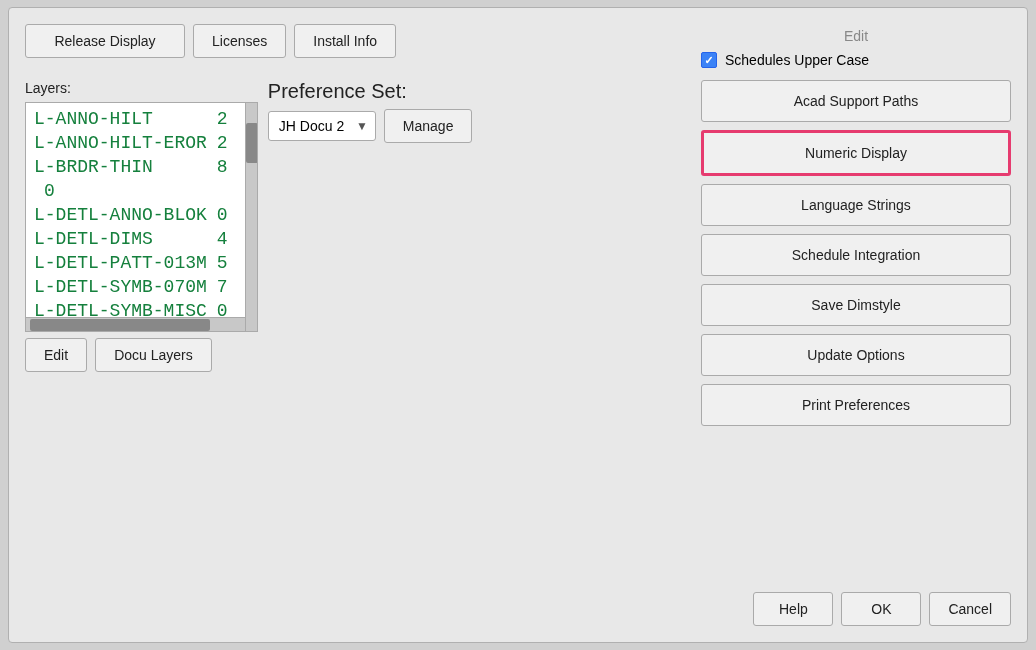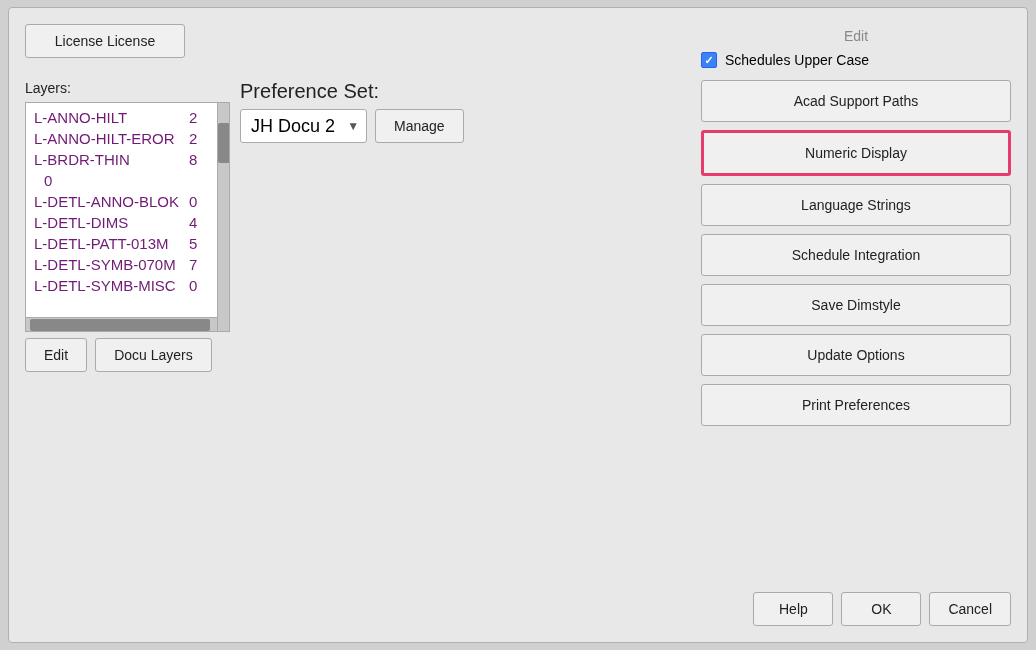--- a/index.html
+++ b/index.html
@@ -94,22 +94,23 @@
     }
     .layers-list {
       flex: 1;
       overflow: hidden;
       padding: 4px 0;
     }
     .layer-row {
       display: flex;
       justify-content: space-between;
       padding: 2px 8px;
-      font-size: 15px;
-      color: #701a75;
+      font-size: 18px;
+      color: #15803d;
+      font-family: Liberation Mono, monospace;
     }
     .layer-name { flex: 1; }
     .layer-num { width: 30px; text-align: left; padding-left: 10px; }
     .scrollbar-track {
       width: 12px;
       background: #c8c8c8;
       border-left: 1px solid #aaa;
       position: relative;
     }
     .scrollbar-thumb {
@@ -160,21 +161,21 @@
     .select-wrapper {
       position: relative;
       flex: 1;
     }
     .select-box {
       width: 100%;
       background: white;
       border: 1px solid #aaaaaa;
       border-radius: 3px;
       padding: 6px 30px 6px 10px;
-      font-size: 18px;
+      font-size: 14px;
       appearance: none;
       cursor: pointer;
     }
     .select-arrow {
       position: absolute;
       right: 8px;
       top: 50%;
       transform: translateY(-50%);
       font-size: 12px;
       color: #555;
@@ -228,21 +229,23 @@
 </head>
 <body>
 
 <div class="dialog">
   <div class="full-content">
 
     <div style="display:flex; gap:16px; align-items:flex-start;">
 
       <div style="flex:1; display:flex; flex-direction:column; gap:10px;">
         <div class="top-buttons">
-          <button class="btn btn-wide">License License</button>
+          <button class="btn btn-wide">Release Display</button>
+          <button class="btn">Licenses</button>
+          <button class="btn">Install Info</button>
         </div>
       </div>
 
       <div style="width:310px; display:flex; flex-direction:column; gap:4px;">
         <div style="text-align:center; color:#888; font-size:14px; padding:4px 0;">Edit</div>
         <div class="checkbox-row">
           <div class="checkbox-box"></div>
           <span>Schedules Upper Case</span>
         </div>
       </div>

